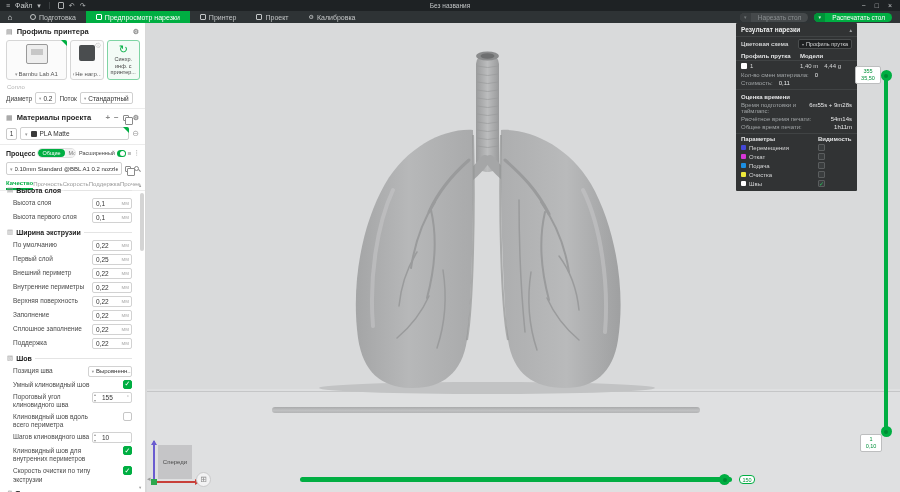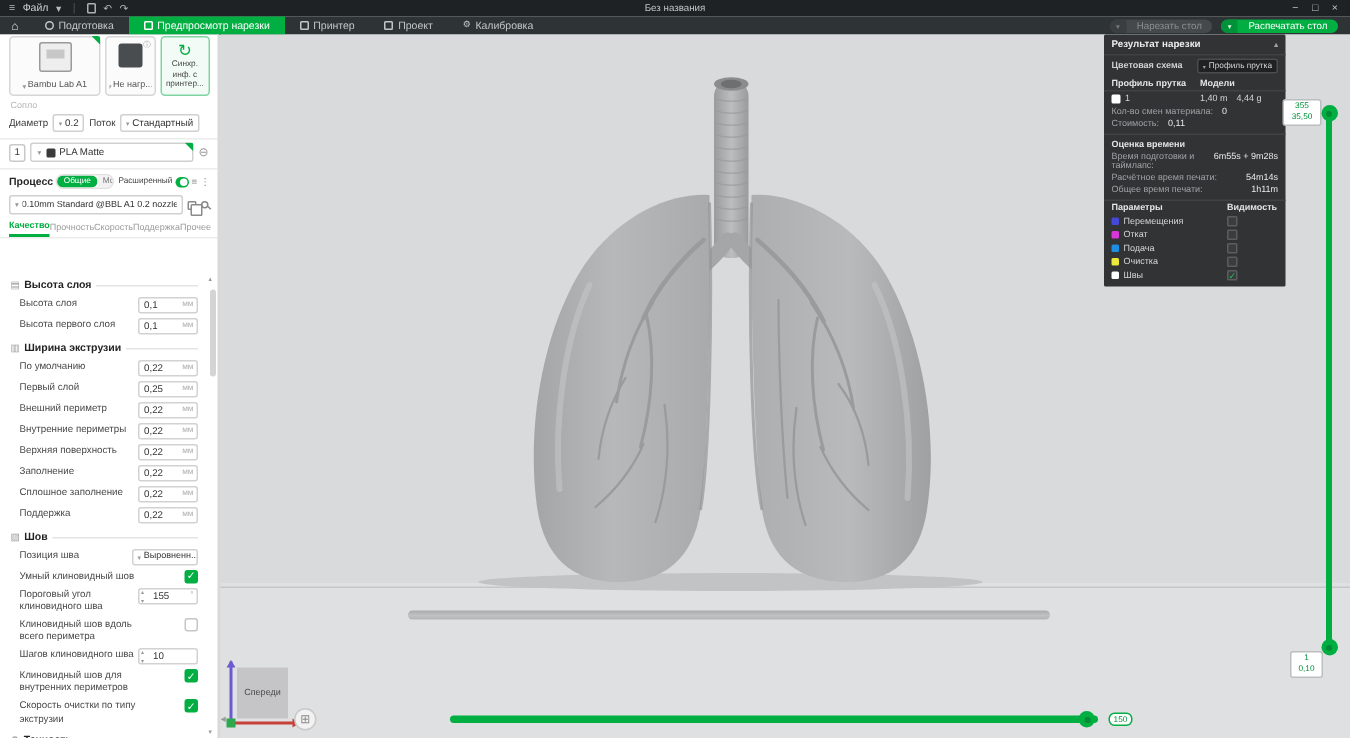--- a/index.html
+++ b/index.html
@@ -244,20 +244,26 @@
       </div>
       <div class="pill primary">
         <span class="dd">▾</span>
         <span class="lab">Распечатать стол</span>
       </div>
     </div>
   </div>
 
   <div class="leftpanel">
 
+    <div class="sec-head">
+      <span class="hic">▤</span>
+      <span>Профиль принтера</span>
+      <span class="sp"></span>
+      <span class="gearbtn">⚙</span>
+    </div>
 
     <div class="cards">
       <div class="card printer">
         <span class="corner"></span>
         <div class="pimg"></div>
         <div class="card-label">
             <span class="chev">▾</span>
           <span>Bambu Lab A1</span>
           </div>
       </div>
@@ -283,20 +289,29 @@
         <span>0.2</span>
         </span>
       <span class="lbl">Поток</span>
       <span class="mini-select">
         <span class="chev">▾</span>
         <span>Стандартный</span>
         </span>
     </div>
 
     <div class="hdiv"></div>
+    <div class="sec-head">
+      <span class="hic">▦</span>
+      <span>Материалы проекта</span>
+      <span class="sp"></span>
+      <span class="plusminus">+</span>
+      <span class="plusminus">−</span>
+      <span class="copyic"></span>
+      <span class="gearbtn">⚙</span>
+    </div>
     <div class="matrow">
       <span class="slotbox">1</span>
       <span class="matsel">
         <span class="chev">▾</span>
         <span class="swatch-dark"></span>
         <span class="matname">PLA Matte</span>
         <span class="corner"></span>
       </span>
       <span class="remove">⊖</span>
     </div>

